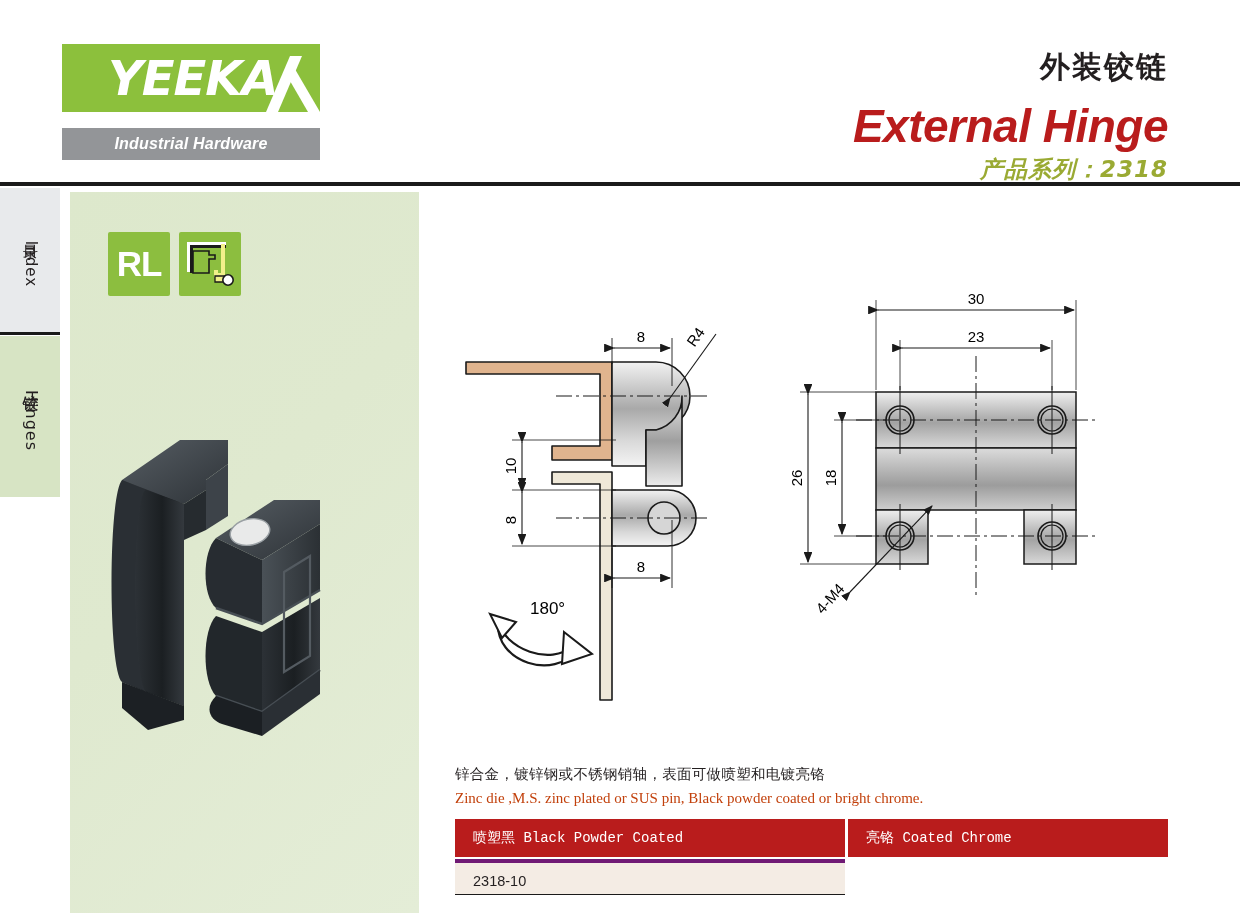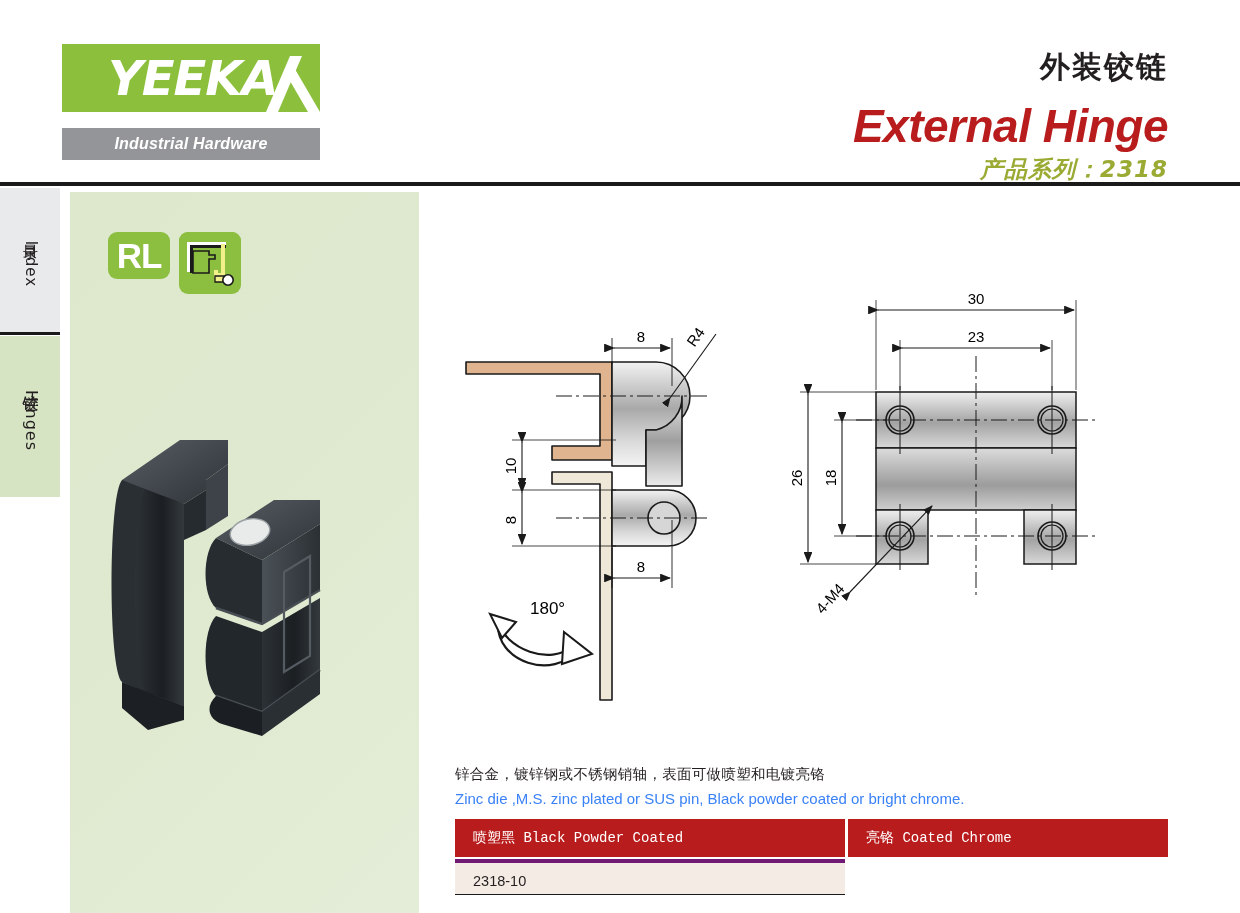--- a/index.html
+++ b/index.html
@@ -60,21 +60,21 @@
   .tab-index .tab-text{font-size:15px;}
   .tab-hinges{top:336px;height:161px;background:#d7e4c4;}
   .tab-div{position:absolute;left:0;top:332px;width:60px;height:3px;background:#1a1a1a;}
 
   
   .panel{
     position:absolute;left:70px;top:192px;width:349px;height:721px;
     background:linear-gradient(135deg,#dde8cc 0%,#dfe9cf 45%,#e4edd7 100%);
   }
   .badges{position:absolute;left:38px;top:40px;display:flex;gap:9px;}
-  .badge{width:62px;height:47px;border-radius:9px;background:#8cbe3f;position:relative;}
+  .badge{width:62px;height:64px;border-radius:2px;background:#8cbe3f;position:relative;}
   .badge-rl{
     display:flex;align-items:center;justify-content:center;
     color:#ffffff;font-size:35px;font-weight:bold;
     font-family:"Liberation Sans",sans-serif;letter-spacing:-1px;
   }
   .badge-svg{display:block;}
 
   .render{position:absolute;left:18px;top:228px;width:300px;height:330px;}
 
   
@@ -82,22 +82,22 @@
   .draw-right{position:absolute;left:790px;top:280px;width:340px;height:340px;}
   .draw-svg{display:block;overflow:visible;}
 
   
   .desc{position:absolute;left:455px;top:764px;width:700px;}
   .desc-cn{
     font-family:"DejaVu Sans","Liberation Sans",sans-serif;
     font-size:14.5px;color:#231f20;line-height:21px;letter-spacing:.3px;
   }
   .desc-en{
-    font-family:Liberation Sans, sans-serif;
-    font-size:15px;color:#3b82f6;line-height:21px;margin-top:3px;
+    font-family:Liberation Serif, serif;
+    font-size:15px;color:#c2410c;line-height:21px;margin-top:3px;
   }
 
   
   .tbl{position:absolute;left:455px;top:819px;width:713px;}
   .tbl-row{display:flex;gap:3px;}
   .tbl-head .cell{
     background:#b91c1c;color:#ffffff;height:38px;line-height:38px;
     font-family:Liberation Mono, monospace;font-size:14px;
     padding-left:18px;box-sizing:border-box;
   }

